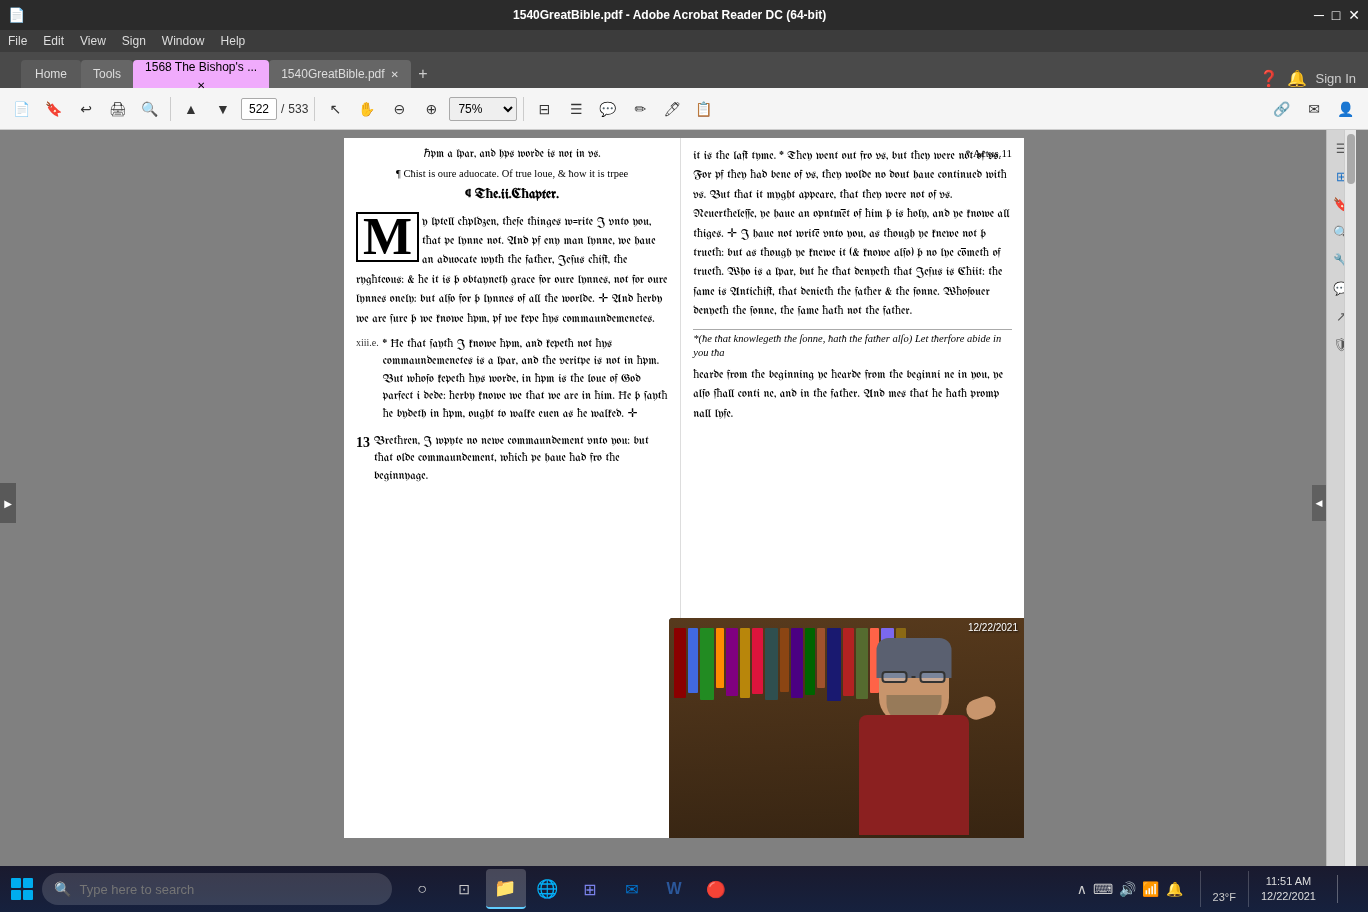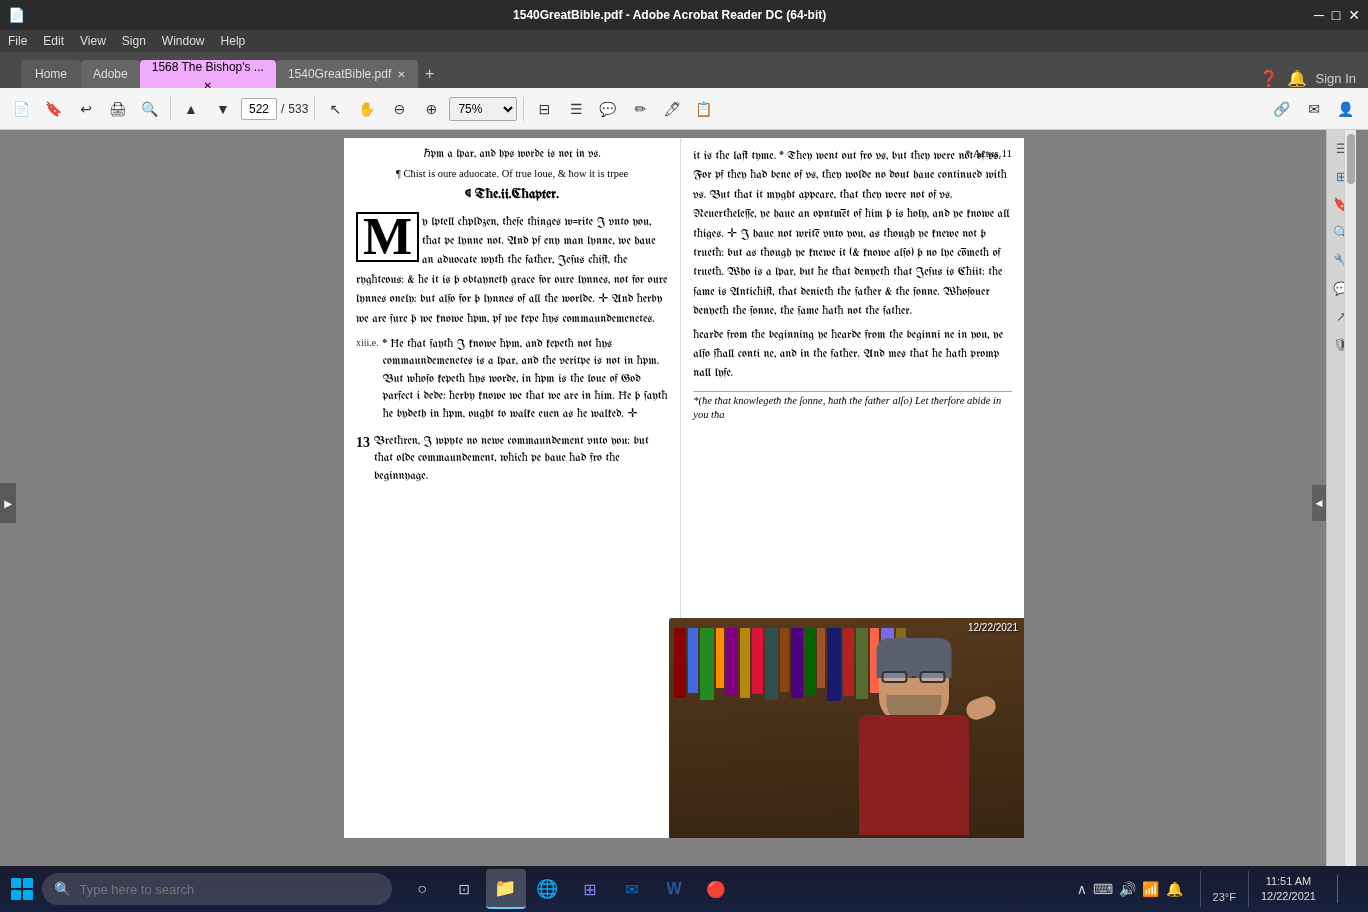--- a/index.html
+++ b/index.html
@@ -398,21 +398,21 @@
   <span>Sign</span>
   <span>Window</span>
   <span>Help</span>
 </div>
 
 <div class="tab-bar">
   <div class="tab-home">
     <span>Home</span>
   </div>
   <div class="tab inactive">
-    <span>Adobe</span>
+    <span>Tools</span>
   </div>
   <div class="tab active">
     <span>1568 The Bishop's ...</span>
     <span class="tab-close">✕</span>
   </div>
   <div class="tab inactive">
     <span>1540GreatBible.pdf</span>
     <span class="tab-close">✕</span>
   </div>
   <div class="new-tab-btn">+</div>
@@ -515,27 +515,27 @@
           <span class="pdf-gothic" style="font-size:12px; line-height:1.45;">
             it is tħe laſt tyme. * Tħey went out fro vs, but tħey were not of vs. For pf tħey ħad bene of vs, tħey wolde no dout haue continued witħ vs. But tħat it myght appeare, tħat tħey were not of vs.
           </span>
           <div style="position:absolute; top:0; right:0; font-size:11px;">* Actus.11</div>
         </div>
         <div style="margin-top:0;">
           <span class="pdf-gothic" style="font-size:12px; line-height:1.45;">
             Neuertħeleſſe, ye haue an opntmēt of ħim þ is ħoly, and ye knowe all tħiges. ✛ J haue not writē vnto you, as tħough ye knewe not þ truetħ: but as tħough ye knewe it (&amp; knowe alſo) þ no lye cōmetħ of truetħ. Who is a lpar, but ħe tħat denyetħ tħat Jeſus is Cħiit: tħe ſame is Anticħiſt, tħat denietħ tħe fatħer &amp; tħe ſonne. Wħoſouer denyetħ tħe ſonne, tħe ſame ħatħ not tħe fatħer.
           </span>
         </div>
+        <div style="margin-top:8px; font-size:10.5px; font-style:italic; border-top:1px solid #aaa; padding-top:2px;">
+          *(ħe tħat knowlegetħ tħe ſonne, ħatħ tħe fatħer alſo) Let tħerfore abide in you tħa
+        </div>
         <div style="margin-top:4px;">
           <span class="pdf-gothic" style="font-size:12px; line-height:1.45;">
             ħearde from tħe beginning ye ħearde from tħe beginni ne in you, ye alſo ſħall conti ne, and in tħe fatħer. And mes tħat ħe ħatħ promp nall lyfe.
           </span>
-        </div>
-        <div style="margin-top:8px; font-size:10.5px; font-style:italic; border-top:1px solid #aaa; padding-top:2px;">
-          *(ħe tħat knowlegetħ tħe ſonne, ħatħ tħe fatħer alſo) Let tħerfore abide in you tħa
         </div>
       </div>
 
       <div class="webcam-overlay">
         <div class="webcam-person">
 
           <div style="position:absolute;top:0;left:0;right:0;bottom:0;background:linear-gradient(to bottom,#5a3a1a,#3a2510);opacity:0.9;"></div>
 
           <div style="position:absolute;top:10px;left:0;right:0;height:80px;display:flex;gap:2px;padding:0 5px;">
             <div style="width:12px;height:70px;background:#8B0000;border-radius:1px;"></div>

